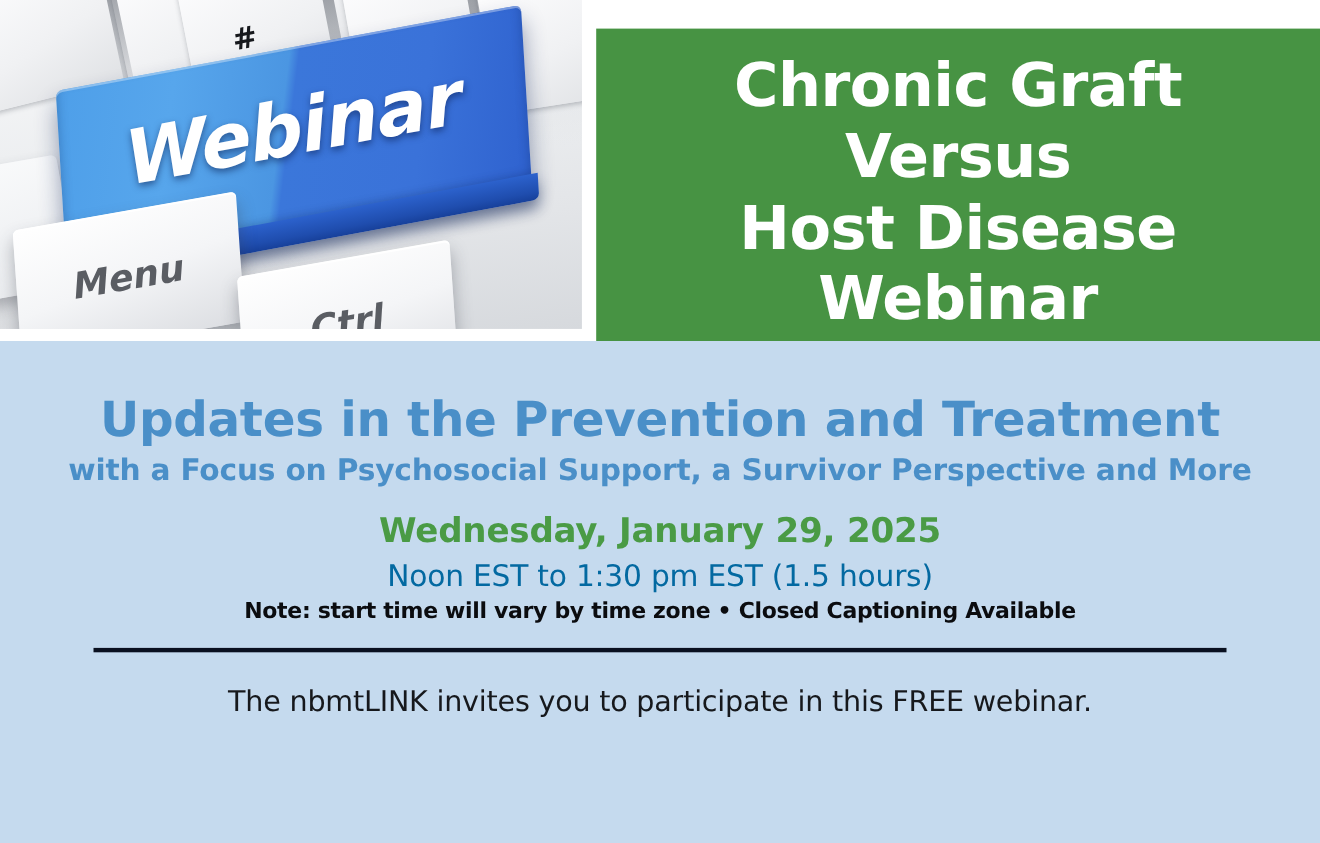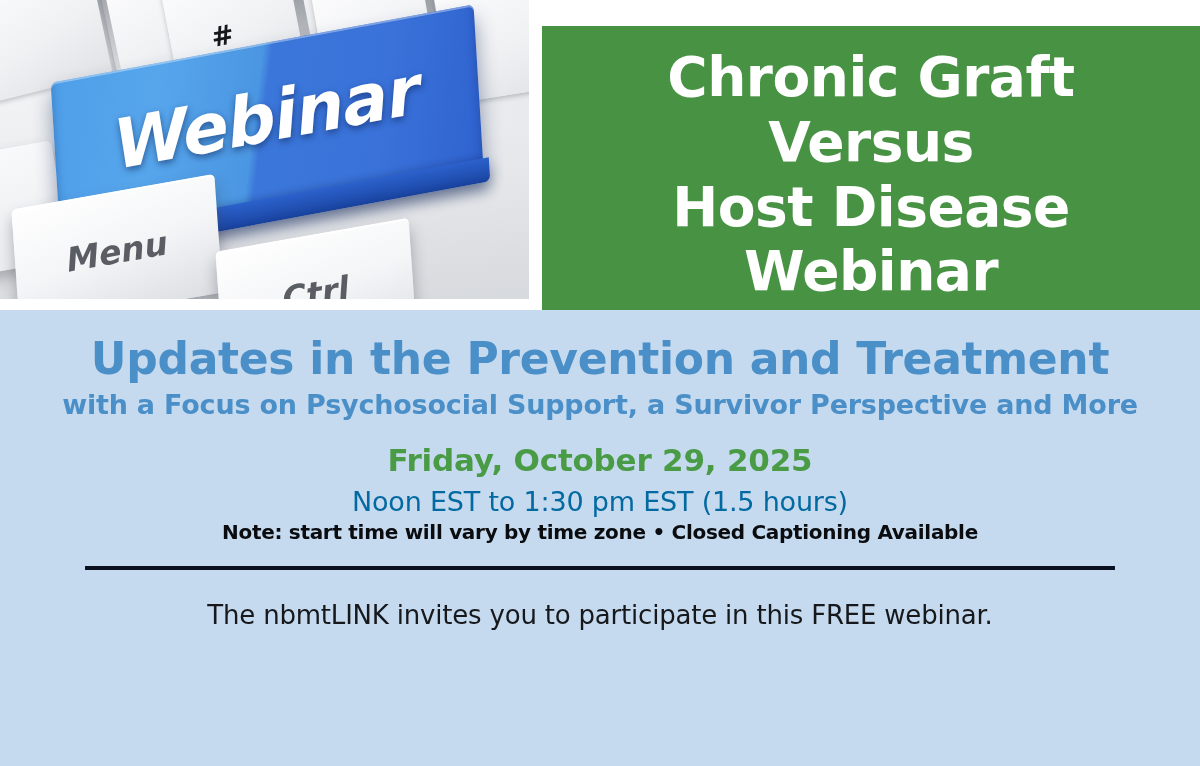--- a/index.html
+++ b/index.html
@@ -188,21 +188,21 @@
     letter-spacing: -0.5px;
   }
 
   
   .body-panel {
     position: absolute;
     left: 0; top: 310px;
     width: 1200px;
     height: 456px;
     background: #c5daee;
-    padding-top: 20px;
+    padding-top: 43px;
     text-align: center;
   }
 
   .main-title {
     color: #4a8fc8;
     font-family: "DejaVu Sans", sans-serif;
     font-weight: 700;
     font-size: 44px;
     line-height: 1.34;
     letter-spacing: -0.3px;
@@ -311,21 +311,21 @@
   </div>
 
   <div class="body-panel">
 
     <div class="main-title">
       <div>Updates in the Prevention and Treatment</div>
     </div>
 
     <div class="sub-title">with a Focus on Psychosocial Support, a Survivor Perspective and More</div>
 
-    <div class="date-line">Friday, October 29, 2025</div>
+    <div class="date-line">Wednesday, January 29, 2025</div>
 
     <div class="time-line">Noon EST to 1:30 pm EST (1.5 hours)</div>
 
     <div class="note-line">Note: start time will vary by time zone • Closed Captioning Available</div>
 
     <div class="divider"></div>
 
     <div class="footer-line">The nbmtLINK invites you to participate in this FREE webinar.</div>
 
   </div>

